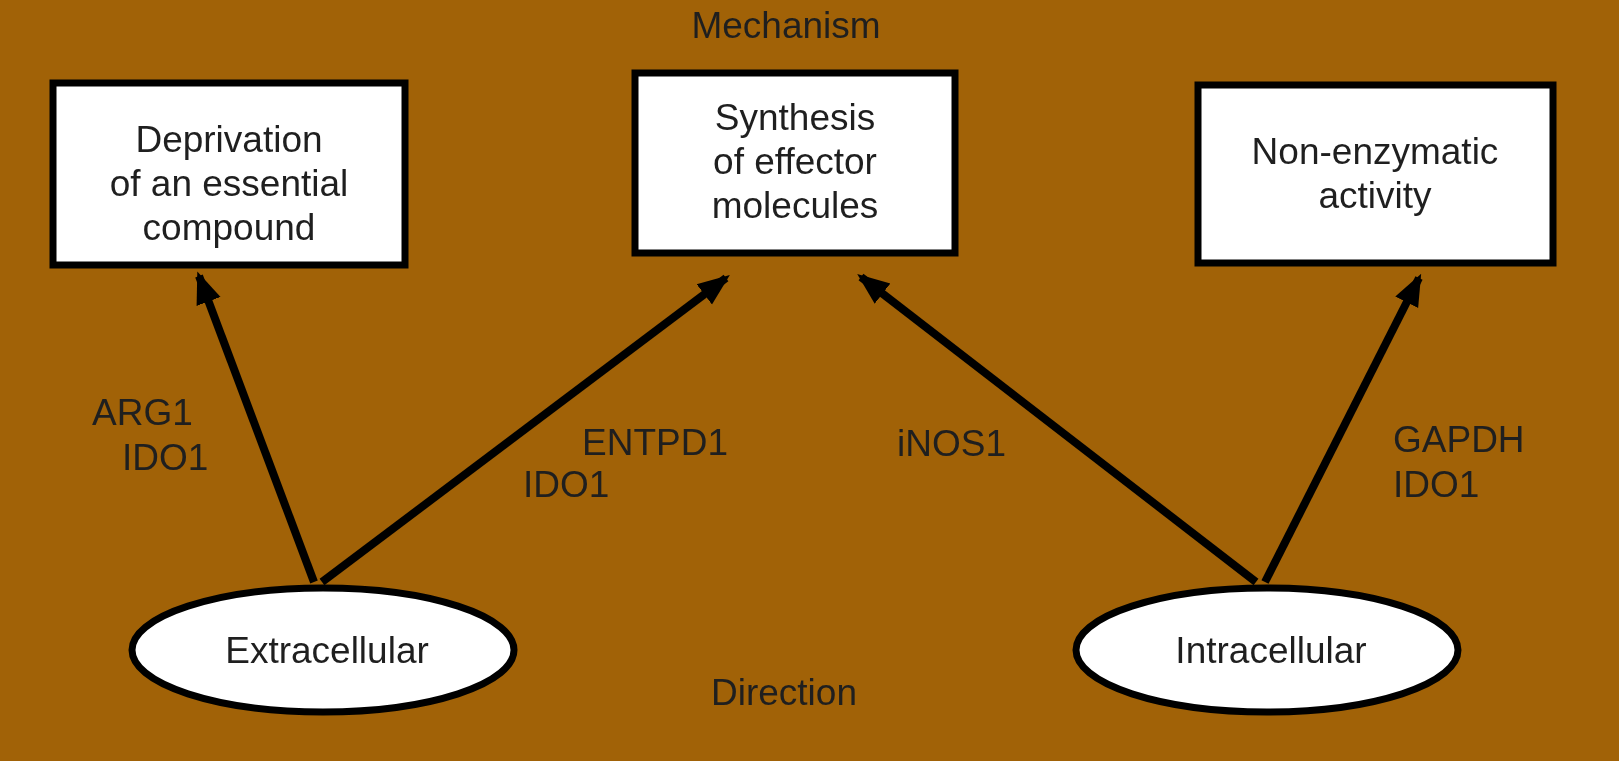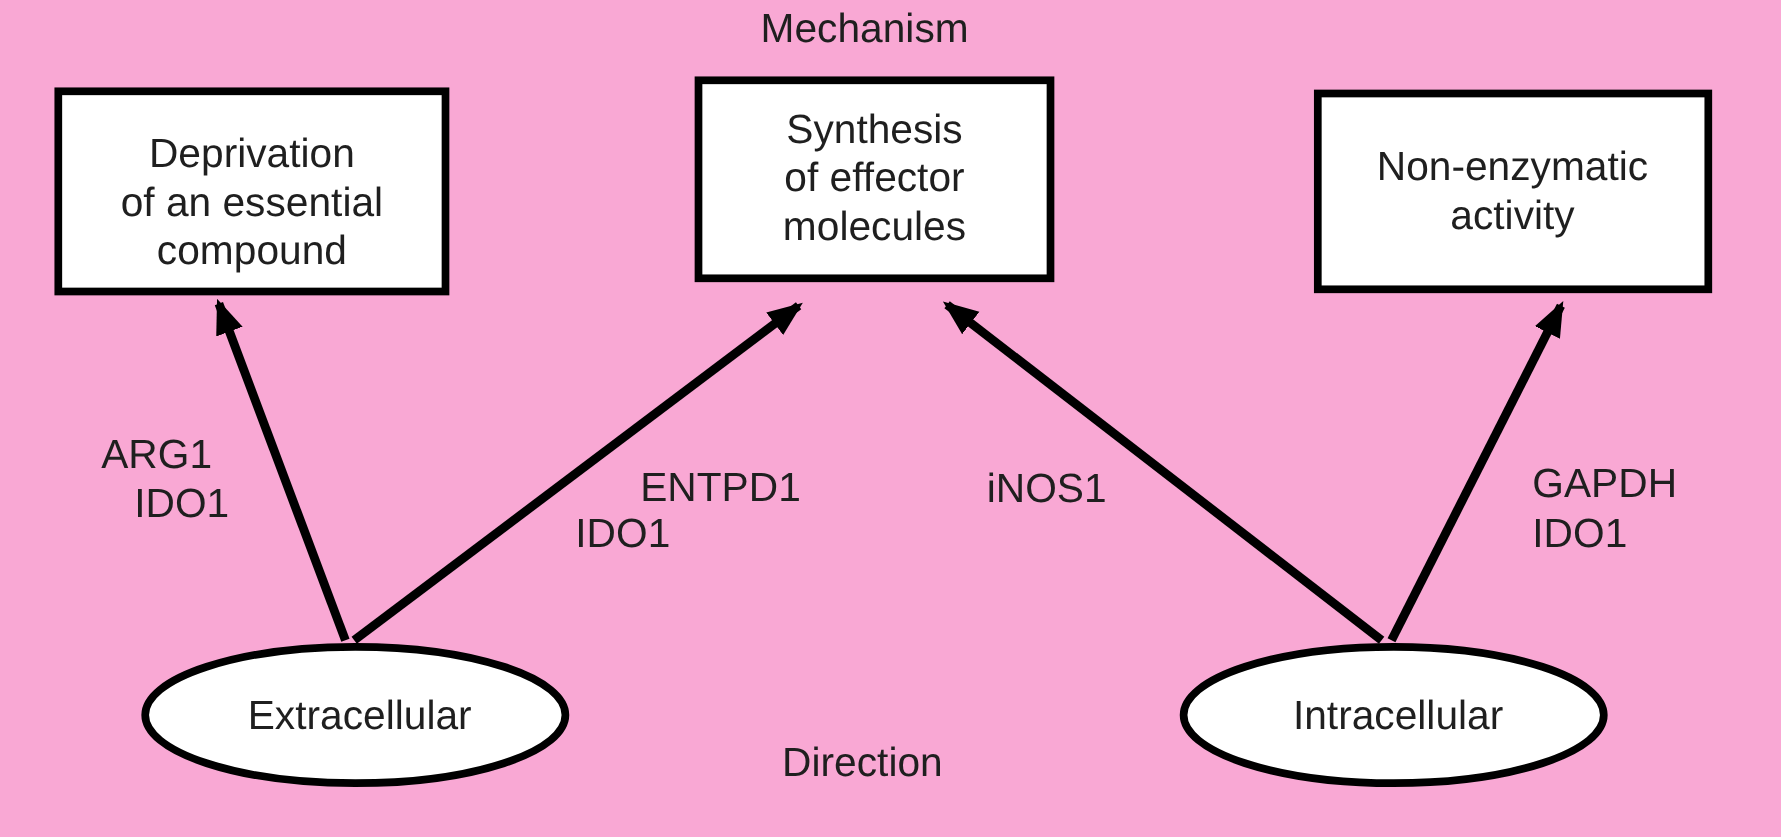--- a/index.html
+++ b/index.html
@@ -4,21 +4,21 @@
 <style>
   html, body {
     margin: 0;
     padding: 0;
     background: #ffffff;
   }
   .stage {
     position: relative;
     width: 1619px;
     height: 761px;
-    background: #f9a8d4;
+    background: #a16207;
     overflow: hidden;
   }
   svg { display: block; }
   text {
     font-family: "Liberation Sans", sans-serif;
     fill: #1f1f1f;
     font-size: 37px;
   }
   .shape {
     fill: #ffffff;

